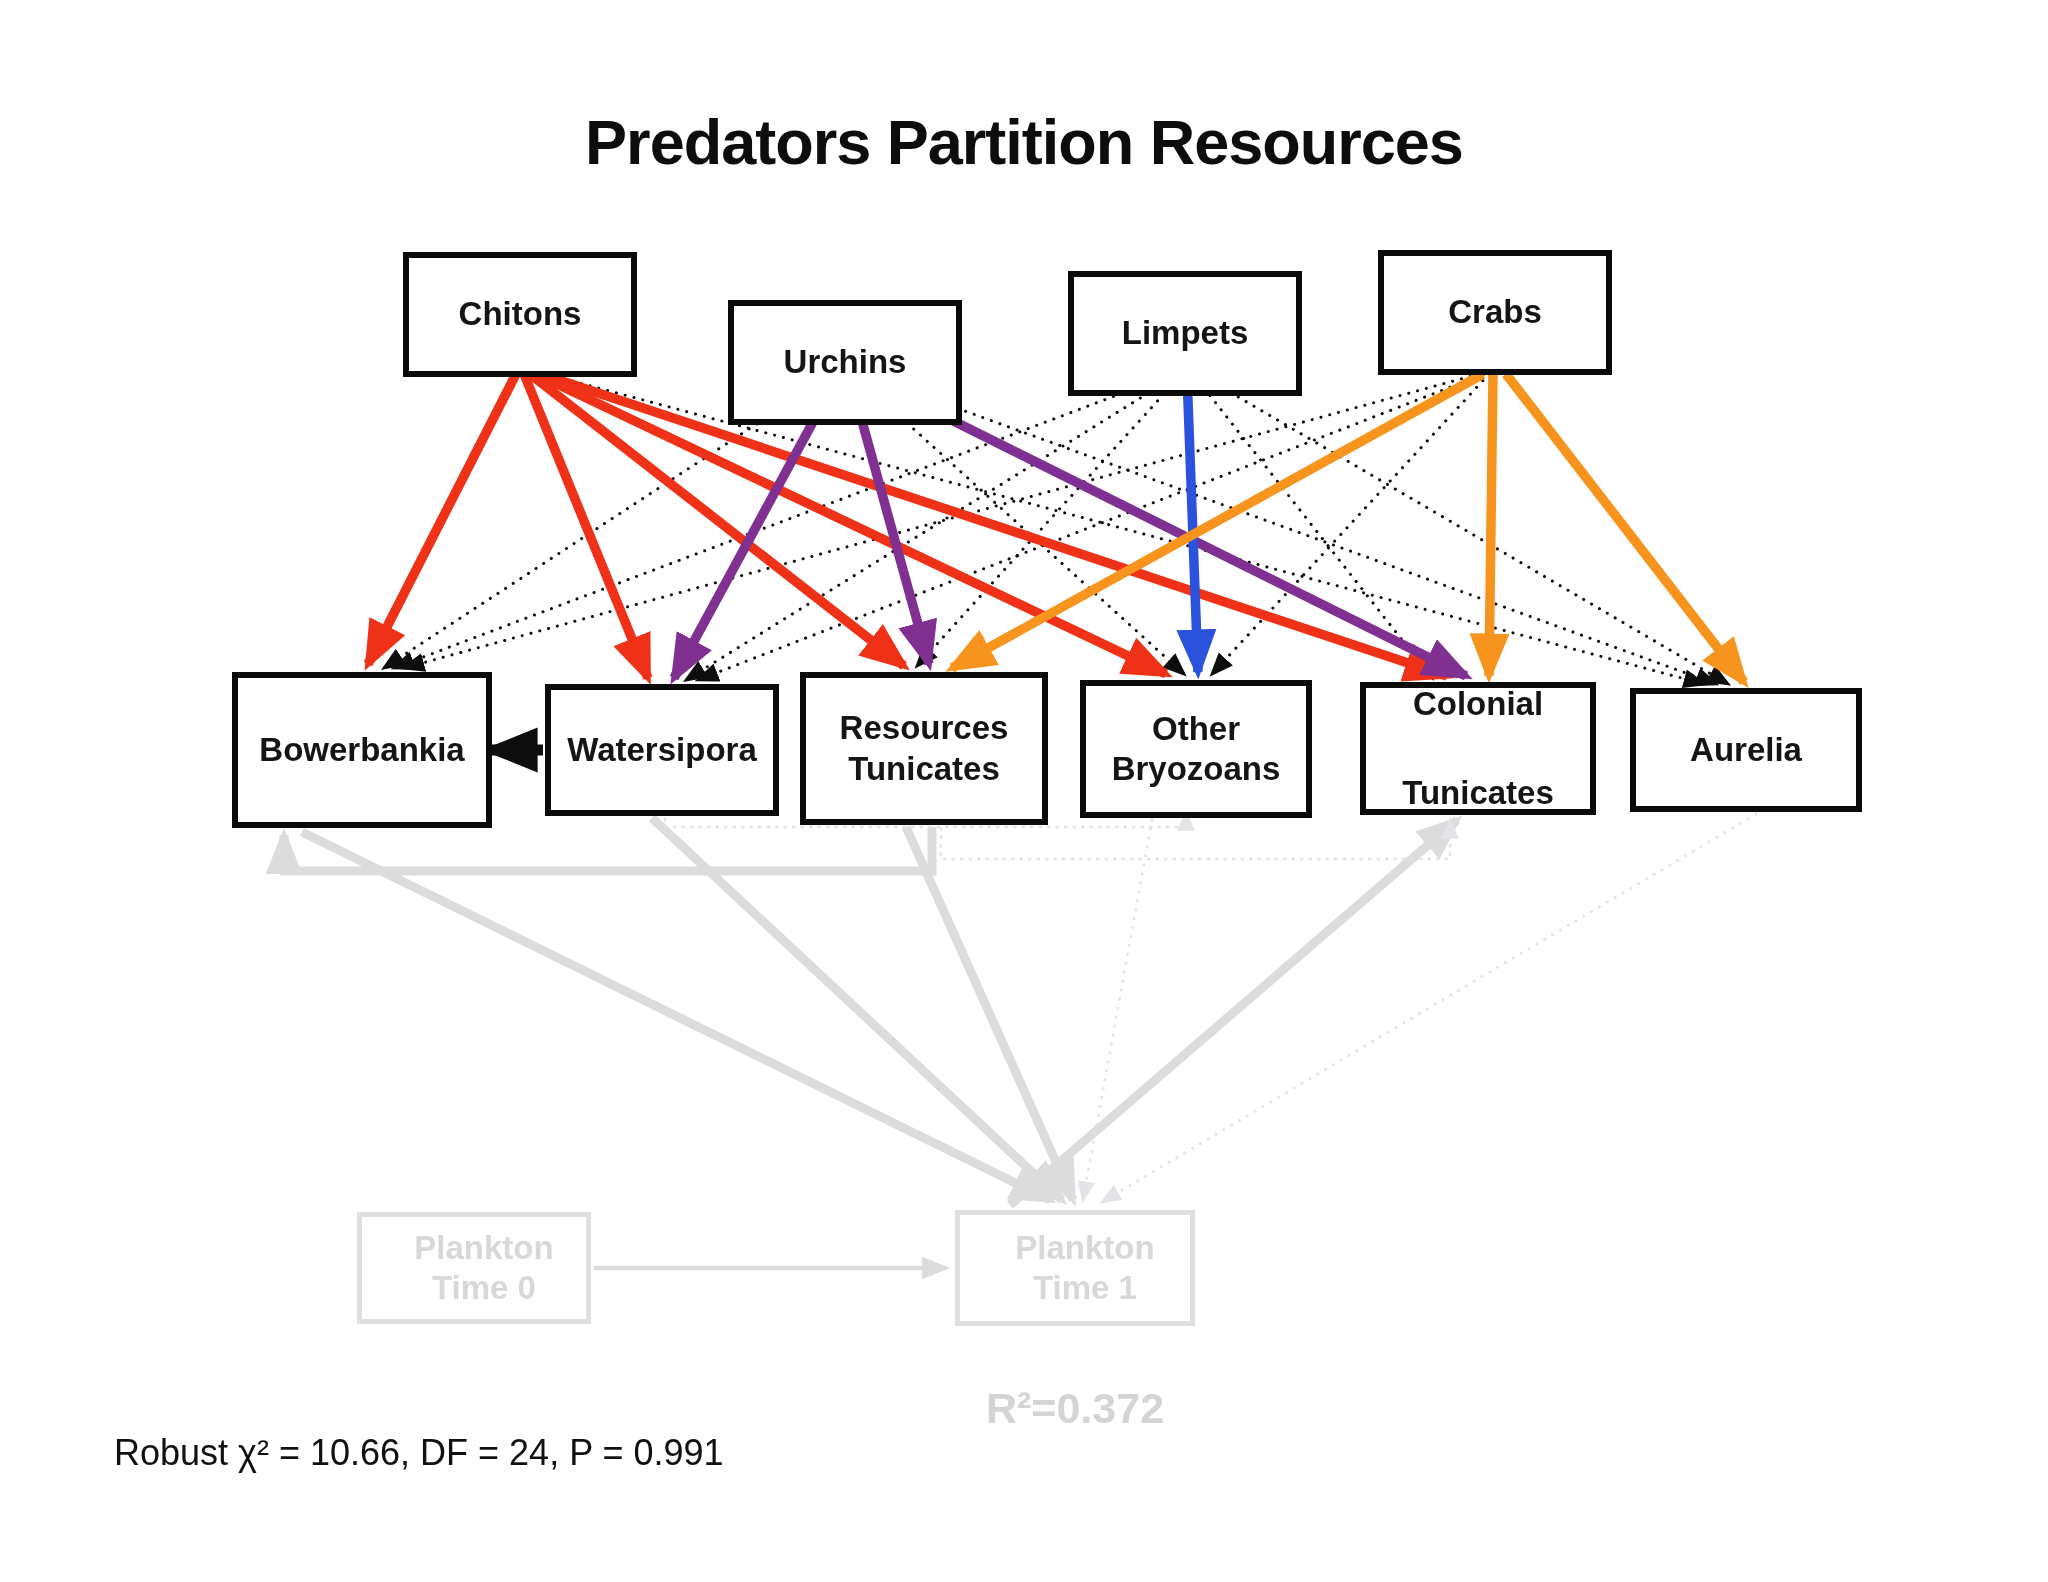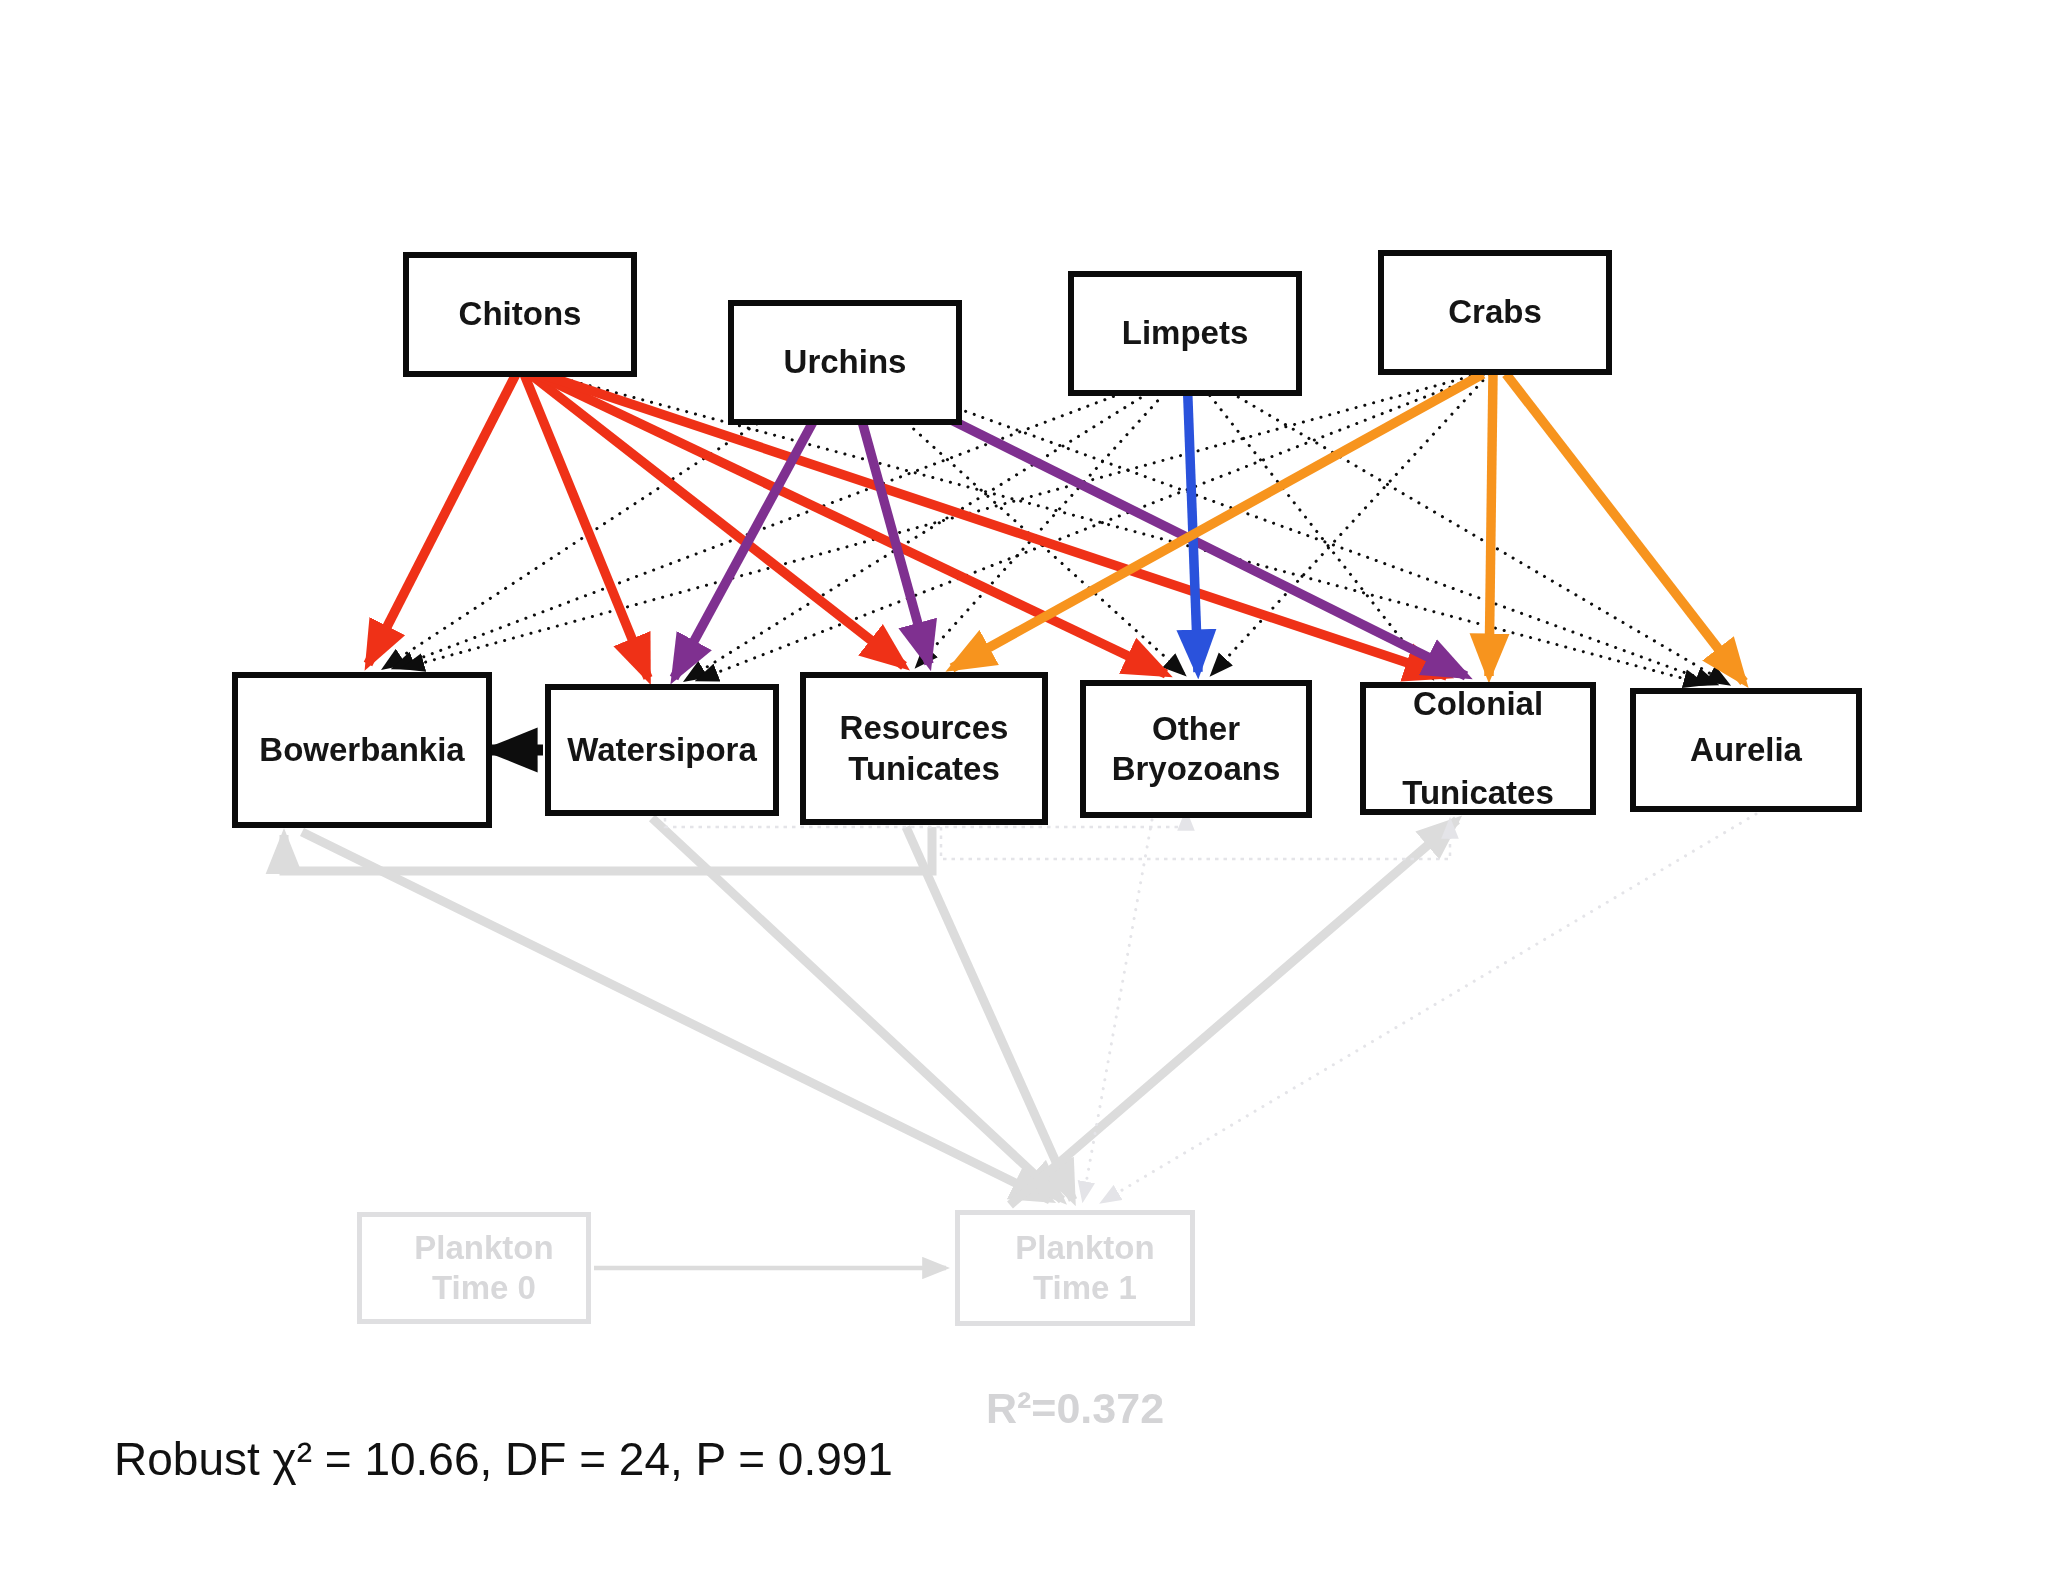--- a/index.html
+++ b/index.html
@@ -30,33 +30,34 @@
   }
   .box.gray{
     background:#ffffff;
     border:5px solid #dfdfe1;
     color:#d8d8da;
     padding-left:20px;
   }
   .stats{
     position:absolute;
     left:114px;top:1432px;
-    font-size:46px;color:#111111;
+    font-size:36px;color:#111111;
   }
   .r2{
     position:absolute;
     left:955px;top:1340px;width:240px;
     text-align:center;
     font-size:43px;font-weight:bold;color:#d4d4d6;margin-top:44px;
   }
 </style>
 </head>
 <body>
 
 <div class="stage">
+  <div class="title">Predators Partition Resources</div>
   <svg class="edges" id="edges" width="2048" height="1582" viewBox="0 0 2048 1582">
       <defs>
         <marker id="m-gray-46" viewBox="0 0 10 8" refX="8.5" refY="4" markerWidth="46" markerHeight="37.72" orient="auto" markerUnits="userSpaceOnUse">
           <path d="M0,0 L10,4 L0,8 Z" fill="#DCDCDC"></path>
         </marker>
         <marker id="m-gray-28" viewBox="0 0 10 8" refX="8.5" refY="4" markerWidth="28" markerHeight="22.959999999999997" orient="auto" markerUnits="userSpaceOnUse">
           <path d="M0,0 L10,4 L0,8 Z" fill="#DCDCDC"></path>
         </marker>
         <marker id="m-grayLight-22" viewBox="0 0 10 8" refX="8.5" refY="4" markerWidth="22" markerHeight="18.04" orient="auto" markerUnits="userSpaceOnUse">
           <path d="M0,0 L10,4 L0,8 Z" fill="#E4E4E8"></path>

